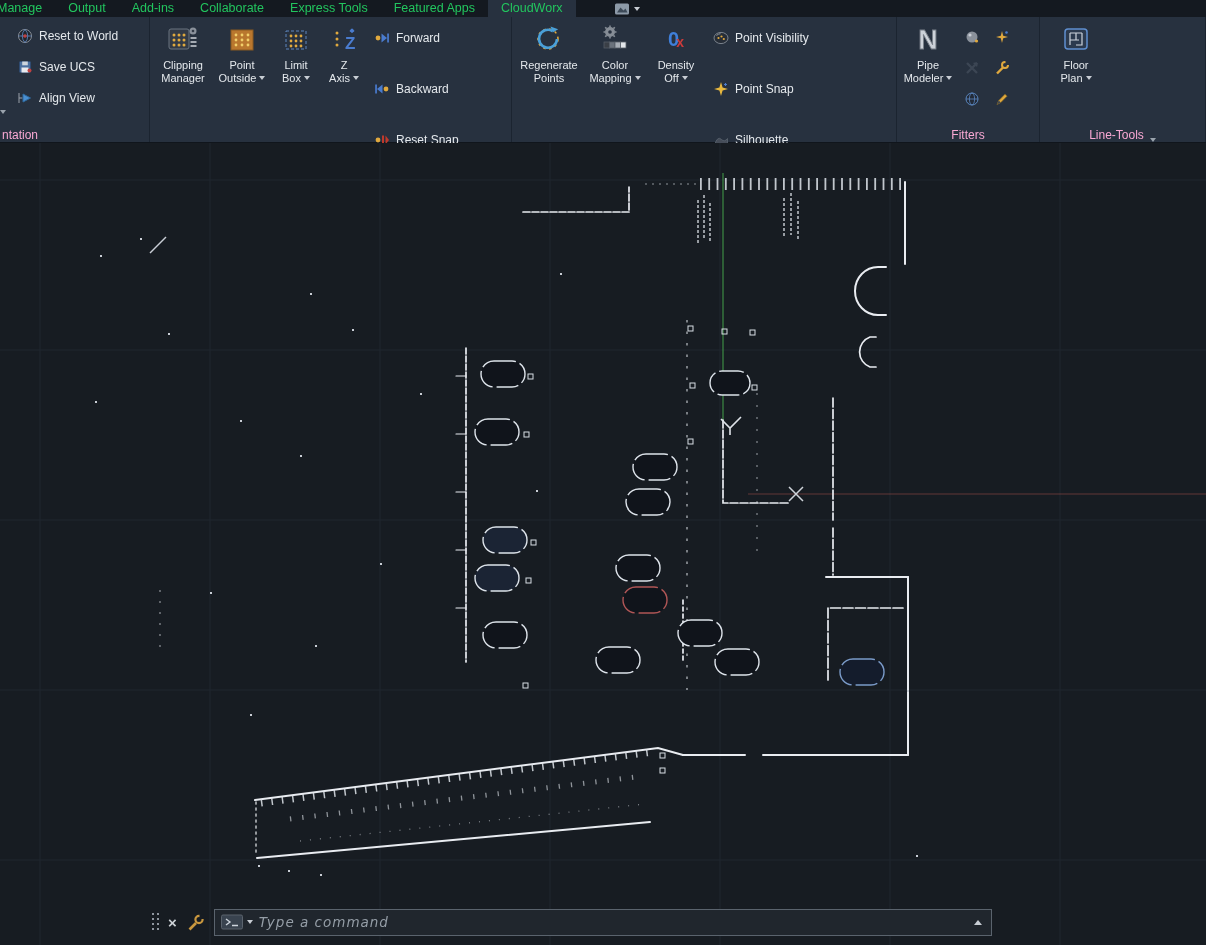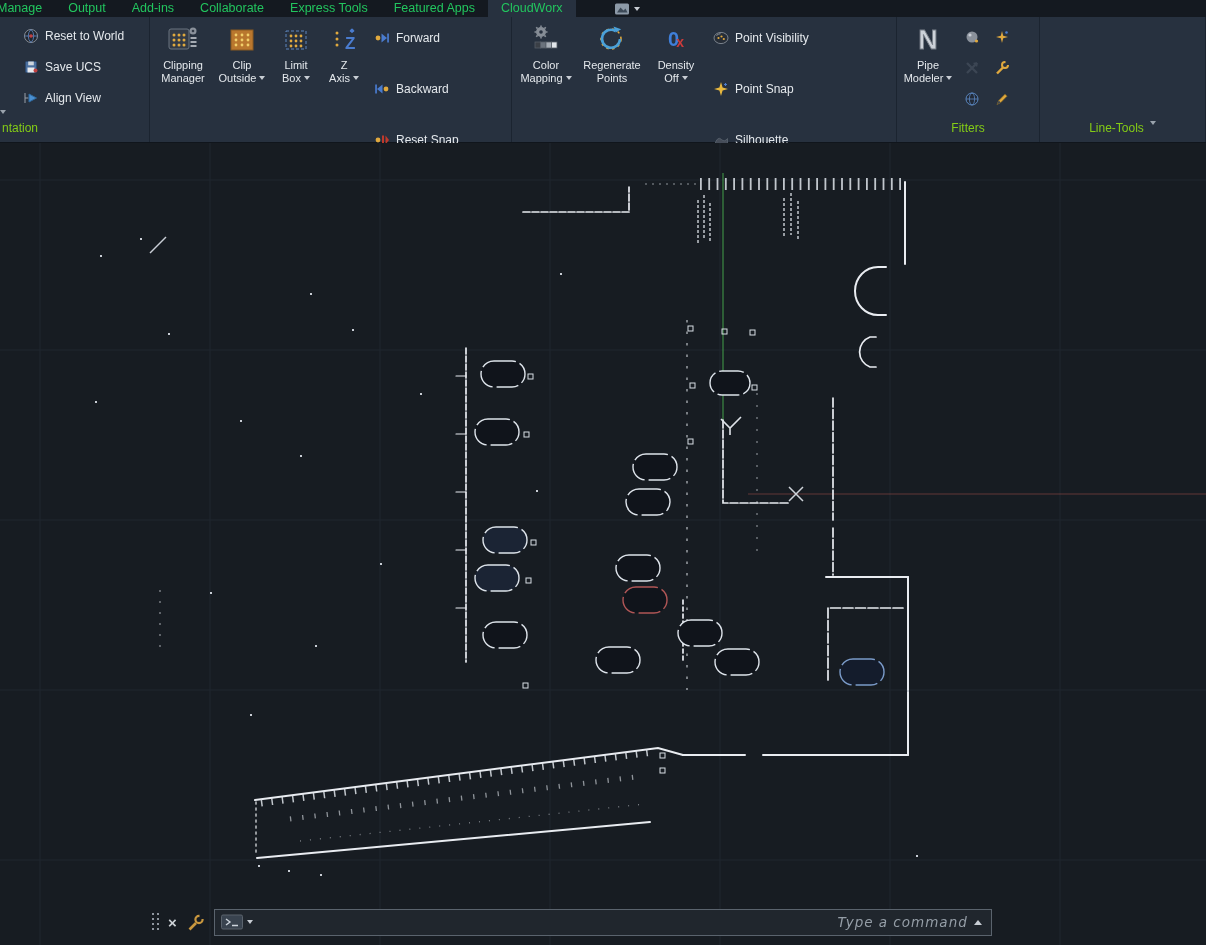--- a/index.html
+++ b/index.html
@@ -15,21 +15,21 @@
 
   
   .ribbon { height:126px; background:#27313f; display:flex; border-bottom:1px solid #10151c; position:relative; }
   .panel { display:flex; flex-direction:column; border-right:1px solid #1b2430; }
   .p-orient { width:150px; }
   .p-clip { width:362px; }
   .p-render { width:385px; }
   .p-fit { width:143px; }
   .p-line { flex:1; }
   .panel-content { flex:1; display:flex; align-items:flex-start; padding:3px 5px 0; gap:5px; }
-  .panel-label { height:21px; display:flex; align-items:flex-start; justify-content:center; gap:6px; color:#84cc16; font-size:12px; }
+  .panel-label { height:21px; display:flex; align-items:flex-end; justify-content:center; gap:6px; color:#f9a8d4; font-size:12px; }
   .panel-label.left { justify-content:flex-start; padding-left:2px; }
 
   .bigbtn { width:56px; height:100px; display:flex; flex-direction:column; align-items:center; padding-top:3px; color:#e4e8ec; font-size:11px; line-height:1.15; text-align:center; cursor:default; }
   .bigbtn .icon32 { width:32px; height:32px; margin-bottom:4px; display:flex; align-items:center; justify-content:center; }
   .lbl2wrap { display:inline-flex; align-items:center; gap:3px; }
 
   .rowcol { display:flex; flex-direction:column; padding-top:2px;gap:20px; }
   .rowbtn { display:flex; align-items:center; gap:6px; height:31px; padding:0 5px; color:#e4e8ec; font-size:12px; white-space:nowrap; cursor:default; }
   .icon16 { width:16px; height:16px; flex:0 0 16px; }
 
@@ -49,21 +49,21 @@
   .viewport { position:absolute; left:0; top:143px; width:1206px; height:802px; background:#171c22; }
   .vp-svg { position:absolute; inset:0; }
 
   
   .cmdbar { position:absolute; left:152px; top:906px; height:32px; display:flex; align-items:center; gap:9px; z-index:10; }
   .grip { display:flex; gap:3px; cursor:grab; }
   .grip i { width:2px; height:18px; background:repeating-linear-gradient(#8f969f 0 2px, transparent 2px 5px); }
   .closex { color:#ccd1d6; font-size:15px; font-weight:bold; line-height:1; cursor:default; }
   .cmdwrap { width:778px; height:27px; background:#20262d; border:1px solid #5a636d; display:flex; align-items:center; padding:0 9px 0 6px; gap:6px; }
   .prompticon { display:flex; align-items:center; gap:4px; }
-  .cmdinput { flex:1; background:transparent; border:none; outline:none; color:#f9a8d4; font-style:italic; font-size:13.5px; letter-spacing:1px; font-family:"DejaVu Sans", sans-serif;text-align:right; }
+  .cmdinput { flex:1; background:transparent; border:none; outline:none; color:#f9a8d4; font-style:italic; font-size:13.5px; letter-spacing:1px; font-family:"DejaVu Sans", sans-serif; }
   .cmdinput::placeholder { color:#959ea7; font-style:italic; }
 </style>
 </head>
 <body>
 
 <div class="tabbar">
   <div class="tab first">Manage</div>
   <div class="tab">Output</div>
   <div class="tab">Add-ins</div>
   <div class="tab">Collaborate</div>
@@ -78,21 +78,21 @@
     <span class="caret"></span>
   </div>
 </div>
 
 <div class="ribbon">
   <div class="edge-sliver">
       <span class="caret dim"></span>
     </div>
 
   <div class="panel p-orient">
-    <div class="panel-content" style="flex-direction:column; gap:0; padding-left:18px;">
+    <div class="panel-content" style="flex-direction:column; gap:0; padding-left:12px;">
       <div class="rowbtn">
         <svg class="icon16" viewBox="0 0 16 16">
             <circle cx="8" cy="8" r="6.5" fill="#20262e" stroke="#8a919b"></circle>
             <path d="M1.5 8 h13 M8 1.5 a9 9 0 0 1 0 13 M8 1.5 a9 9 0 0 0 0 13" stroke="#5a7fb5" fill="none" stroke-width="0.9"></path>
             <circle cx="8" cy="8" r="1.8" fill="#c04040"></circle>
           </svg>
         <span>Reset to World</span>
       </div>
       <div class="rowbtn">
         <svg class="icon16" viewBox="0 0 16 16">
@@ -151,21 +151,21 @@
                 <circle cx="22" cy="12" r="1.4"></circle>
                 <circle cx="10" cy="17" r="1.4"></circle>
                 <circle cx="16" cy="17" r="1.4"></circle>
                 <circle cx="22" cy="17" r="1.4"></circle>
                 <circle cx="10" cy="22" r="1.4"></circle>
                 <circle cx="16" cy="22" r="1.4"></circle>
                 <circle cx="22" cy="22" r="1.4"></circle>
               </g>
             </svg>
         </span>
-        <span>Clip</span>
+        <span>Point</span>
         <span class="lbl2wrap">
             <span>Outside</span>
             <span class="caret"></span>
           </span>
       </div>
       <div class="bigbtn" style="width:46px">
         <span class="icon32">
           <svg width="32" height="32" viewBox="0 0 32 32">
               <rect x="6" y="8" width="20" height="18" fill="none" stroke="#5f87c0" stroke-dasharray="3 2"></rect>
               <g fill="#e0a93e">
@@ -233,50 +233,50 @@
       </div>
     </div>
     <div class="panel-label">
       <span>Clipping</span>
         <span class="caret dim"></span>
     </div>
   </div>
 
   <div class="panel p-render">
     <div class="panel-content">
+      <div class="bigbtn" style="width:64px">
+        <span class="icon32">
+          <svg width="32" height="32" viewBox="0 0 32 32">
+              <circle cx="15" cy="16" r="10" fill="none" stroke="#e0a93e" stroke-width="1.6" stroke-dasharray="2.5 3.5"></circle>
+              <path d="M24 16 a9 9 0 1 1 -4.5 -8" stroke="#4aa0d8" stroke-width="2.6" fill="none"></path>
+              <path d="M17.5 3.5 l2.2 6 5.5 -3.2 z" fill="#4aa0d8"></path>
+            </svg>
+        </span>
+        <span>Regenerate</span>
+        <span>Points</span>
+      </div>
       <div class="bigbtn" style="width:58px">
         <span class="icon32">
           <svg width="32" height="32" viewBox="0 0 32 32">
               <circle cx="11" cy="9" r="5" fill="#868d96"></circle>
               <circle cx="11" cy="9" r="1.8" fill="#27313f"></circle>
               <path d="M11 2.5 v2 M11 13.5 v2 M4.5 9 h2 M15.5 9 h2 M6.2 4.2 l1.4 1.4 M14.4 12.4 l1.4 1.4 M15.8 4.2 l-1.4 1.4 M7.6 12.4 l-1.4 1.4" stroke="#868d96" stroke-width="1.6"></path>
               <g stroke="#555d66" stroke-width="0.8">
                 <rect x="5" y="19" width="5.5" height="6" fill="#3a3f46"></rect>
                 <rect x="10.5" y="19" width="5.5" height="6" fill="#6a727c"></rect>
                 <rect x="16" y="19" width="5.5" height="6" fill="#a7aeb6"></rect>
                 <rect x="21.5" y="19" width="5.5" height="6" fill="#e2e6ea"></rect>
               </g>
             </svg>
         </span>
         <span>Color</span>
         <span class="lbl2wrap">
             <span>Mapping</span>
             <span class="caret"></span>
           </span>
-      </div>
-      <div class="bigbtn" style="width:64px">
-        <span class="icon32">
-          <svg width="32" height="32" viewBox="0 0 32 32">
-              <circle cx="15" cy="16" r="10" fill="none" stroke="#e0a93e" stroke-width="1.6" stroke-dasharray="2.5 3.5"></circle>
-              <path d="M24 16 a9 9 0 1 1 -4.5 -8" stroke="#4aa0d8" stroke-width="2.6" fill="none"></path>
-              <path d="M17.5 3.5 l2.2 6 5.5 -3.2 z" fill="#4aa0d8"></path>
-            </svg>
-        </span>
-        <span>Regenerate</span>
-        <span>Points</span>
       </div>
       <div class="bigbtn" style="width:54px">
         <span class="icon32 density">
           <span class="d0">0</span>
             <span class="dx">x</span>
         </span>
         <span>Density</span>
         <span class="lbl2wrap">
             <span>Off</span>
             <span class="caret"></span>
@@ -356,20 +356,33 @@
             </svg></span>
       </div>
     </div>
     <div class="panel-label">
       <span>Fitters</span>
     </div>
   </div>
 
   <div class="panel p-line">
     <div class="panel-content" style="padding-left:12px; gap:16px;">
+      <div class="bigbtn" style="width:48px">
+        <span class="icon32">
+          <svg width="32" height="32" viewBox="0 0 32 32">
+              <rect x="5" y="6" width="22" height="20" rx="3" fill="#2c3a4e" stroke="#5f8fd0" stroke-width="1.5"></rect>
+              <path d="M10 10 h12 M10 10 v12 M16 10 v7 M10 17 h9 M22 10 v12 h-6" stroke="#cdd4dc" fill="none" stroke-width="1.2"></path>
+            </svg>
+        </span>
+        <span>Floor</span>
+        <span class="lbl2wrap">
+            <span>Plan</span>
+            <span class="caret"></span>
+          </span>
+      </div>
     </div>
     <div class="panel-label">
       <span>Line-Tools</span>
         <span class="caret dim"></span>
     </div>
   </div>
 </div>
 
 <div class="viewport">
   <svg class="vp-svg" width="1206" height="802" viewBox="0 0 1206 802">

